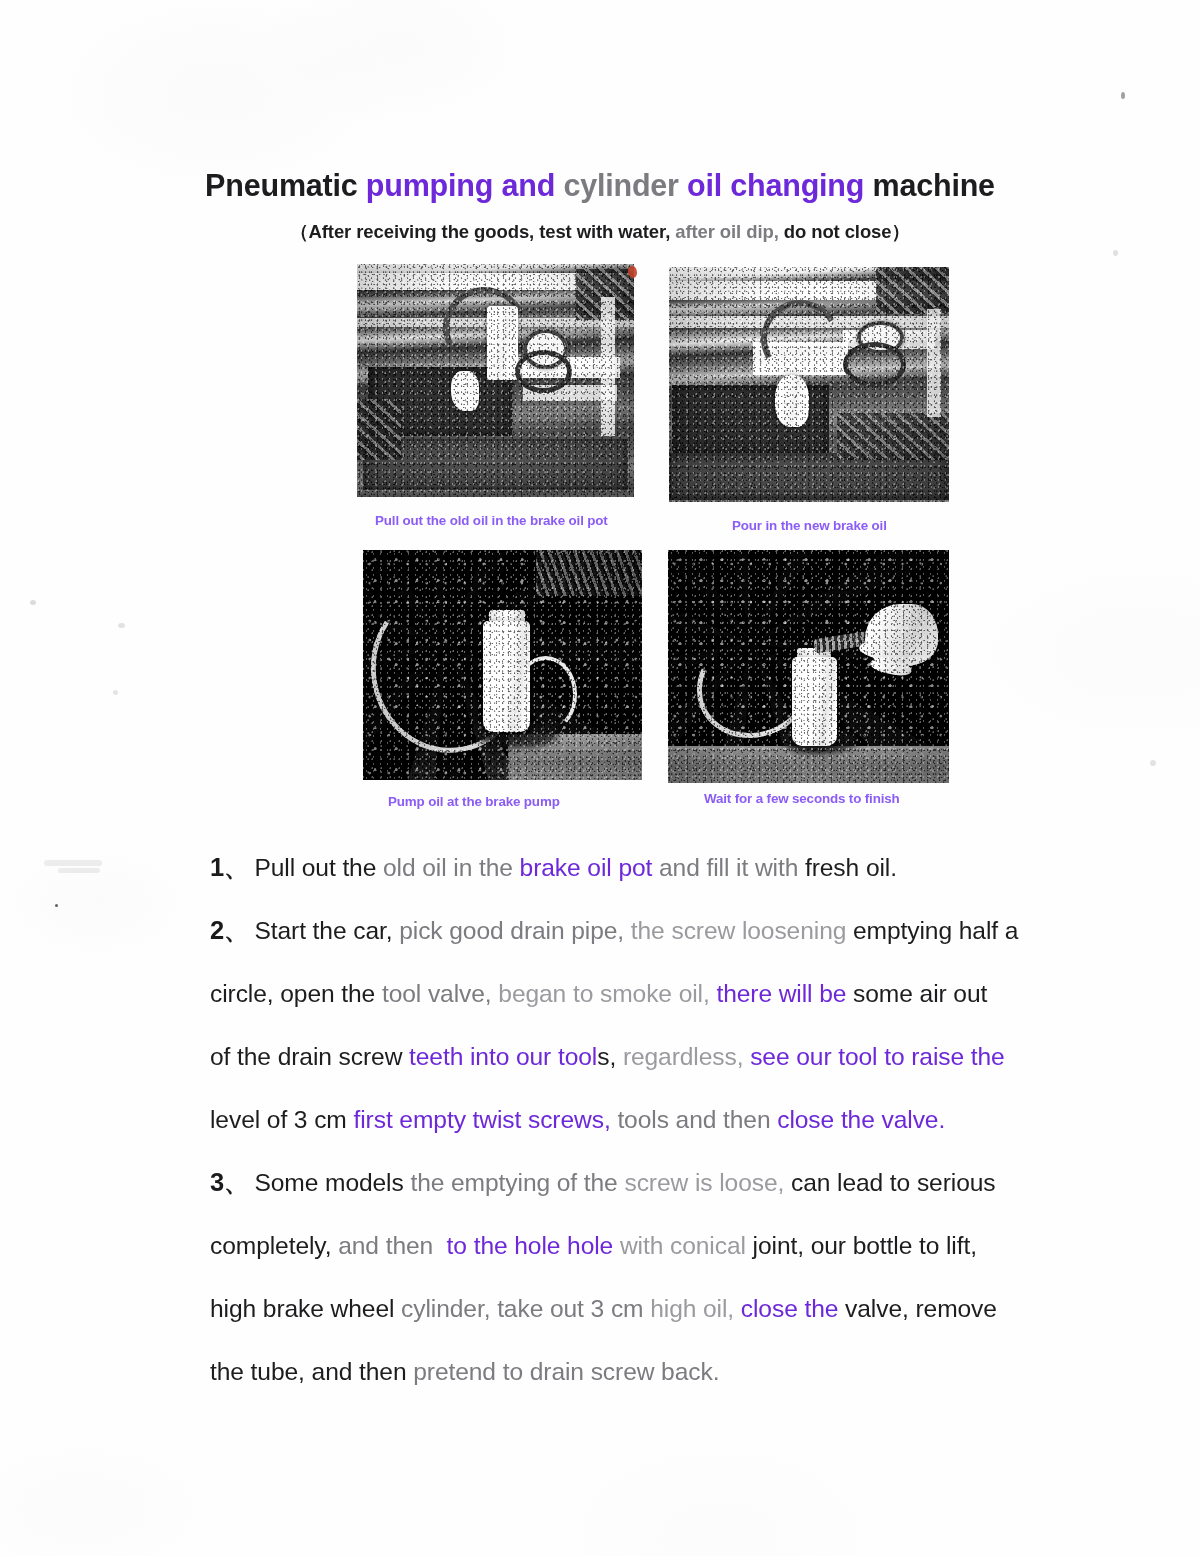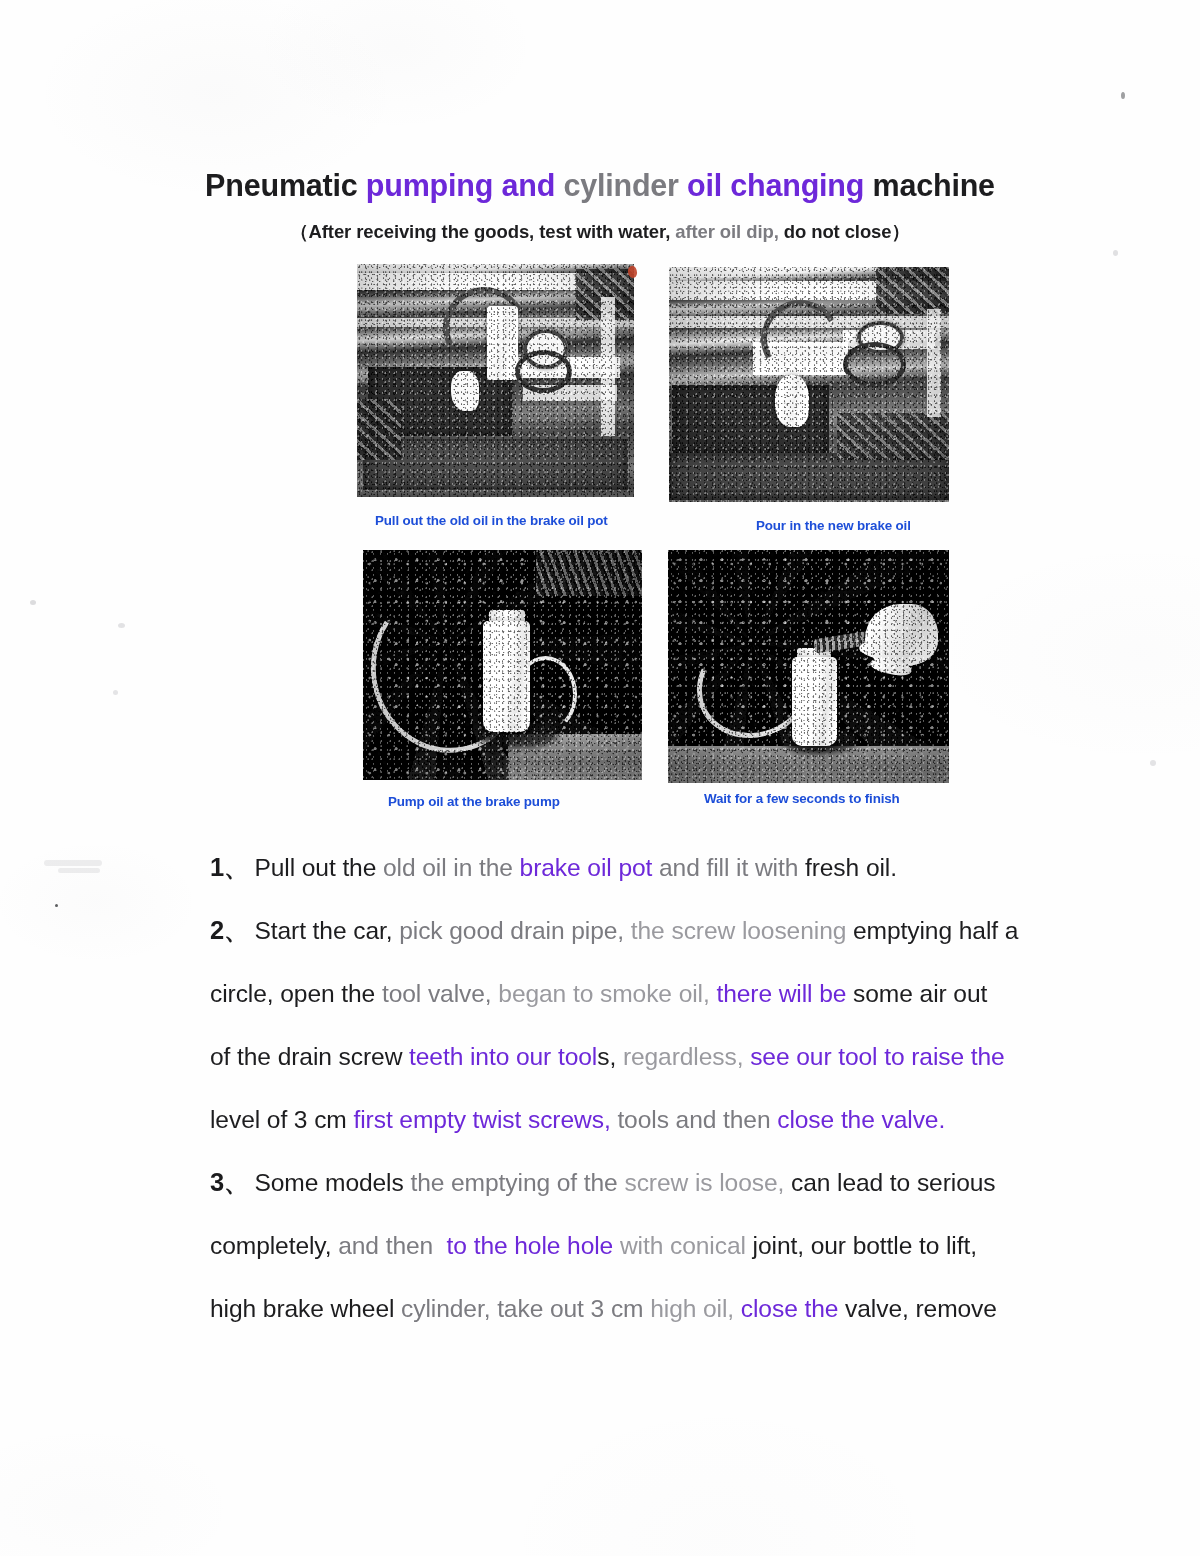--- a/index.html
+++ b/index.html
@@ -271,21 +271,21 @@
     opacity: .9;
   }
 
   
   .caption {
     position: absolute;
     font-size: 13.4px;
     font-weight: bold;
     letter-spacing: -0.15px;
     white-space: nowrap;
-    color: #1d4ed8;
+    color: #8b5cf6;
   }
 
   
   #body-text {
     position: absolute;
     left: 210px;
     top: 836px;
     width: 912px;
   }
   .para {
@@ -371,21 +371,21 @@
     <div class="bay-ring" style="left:62%; top:32%; width:19%; height:15%;"></div>
     <div class="bay-clutter" style="left:74%; top:0%;  width:26%; height:20%;"></div>
     <div class="bay-clutter" style="left:60%; top:62%; width:40%; height:20%; opacity:.7;"></div>
     <div class="bay-light" style="left:92%; top:18%; width:5%; height:46%; opacity:.8;"></div>
     <div class="grain"></div>
     <div class="grain2"></div>
     <div class="vignette"></div>
   </div>
 
   <div class="caption" style="left:375px; top:513px;">Pull out the old oil in the brake oil pot</div>
-  <div class="caption" style="left:756px; top:518px;">Pour in the new brake oil</div>
+  <div class="caption" style="left:732px; top:518px;">Pour in the new brake oil</div>
 
   <div class="photo" style="left:363px; top:550px; width:279px; height:230px;">
     <div class="layer ground-bg"></div>
     <div class="ground-tex"></div>
     <div class="grass" style="left:62%; top:0%; width:38%; height:20%;"></div>
     <div class="concrete" style="left:52%; top:80%; width:48%; height:20%; opacity:.85;"></div>
     <div class="hose-arc" style="left:3%; top:16%; width:52%; height:68%; transform:rotate(-10deg);"></div>
     <div class="bottle-shadow" style="left:40%; top:74%; width:30%; height:12%;"></div>
     <div class="bottle-neck" style="left:45%; top:26%; width:13%; height:7%;"></div>
     <div class="bottle" style="left:43%; top:31%; width:17%; height:48%;"></div>
@@ -467,16 +467,20 @@
       <span class="ink-fade">with conical</span>
       <span class="ink-dark">joint, our bottle to lift,</span>
     </div>
     <div class="para">
       <span class="ink-dark">high brake wheel</span>
       <span class="ink-light">cylinder, take out 3 cm</span>
       <span class="ink-fade">high oil,</span>
       <span class="ink-mid">close the</span>
       <span class="ink-dark">valve, remove</span>
     </div>
+    <div class="para">
+      <span class="ink-dark">the tube, and then</span>
+      <span class="ink-light">pretend to drain screw back.</span>
+    </div>
 
   </div>
 
 </div>
 
 </body></html>

